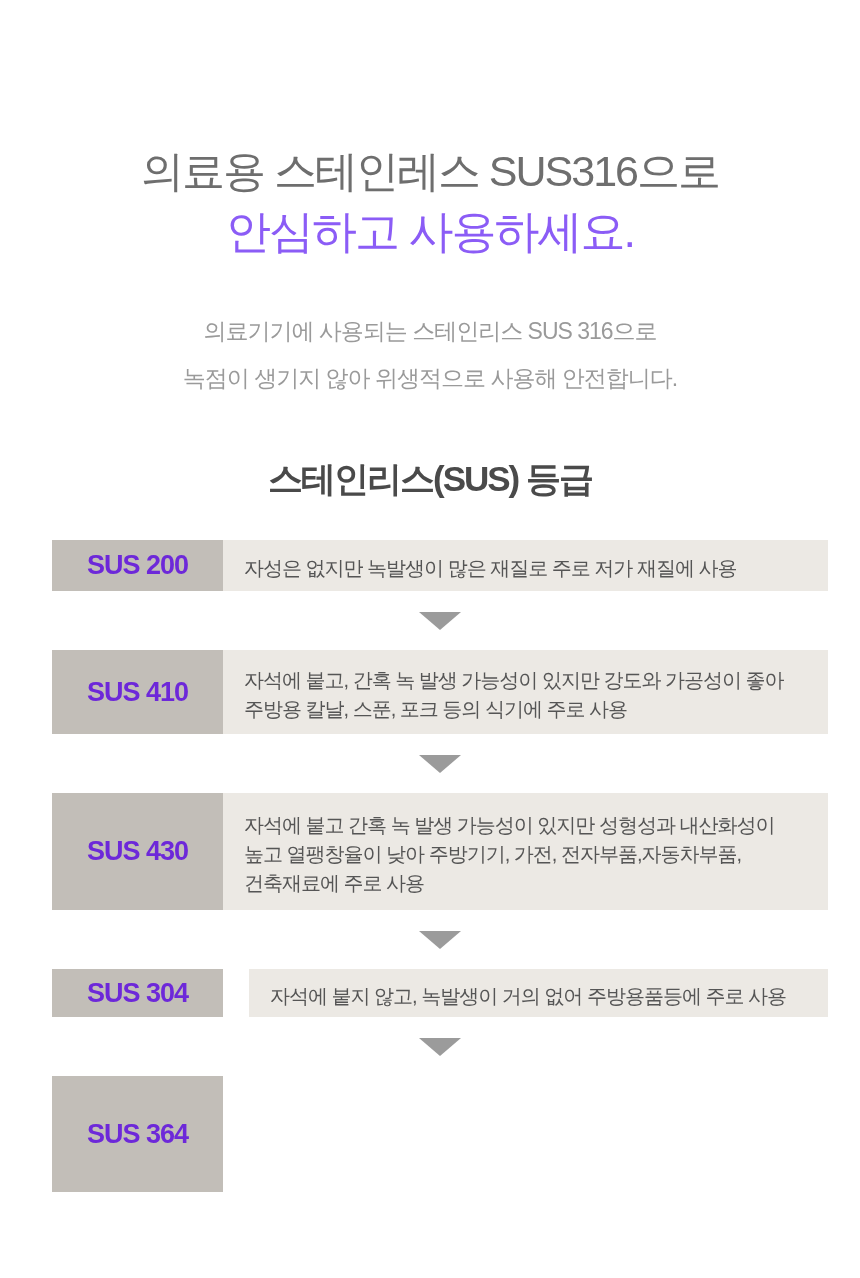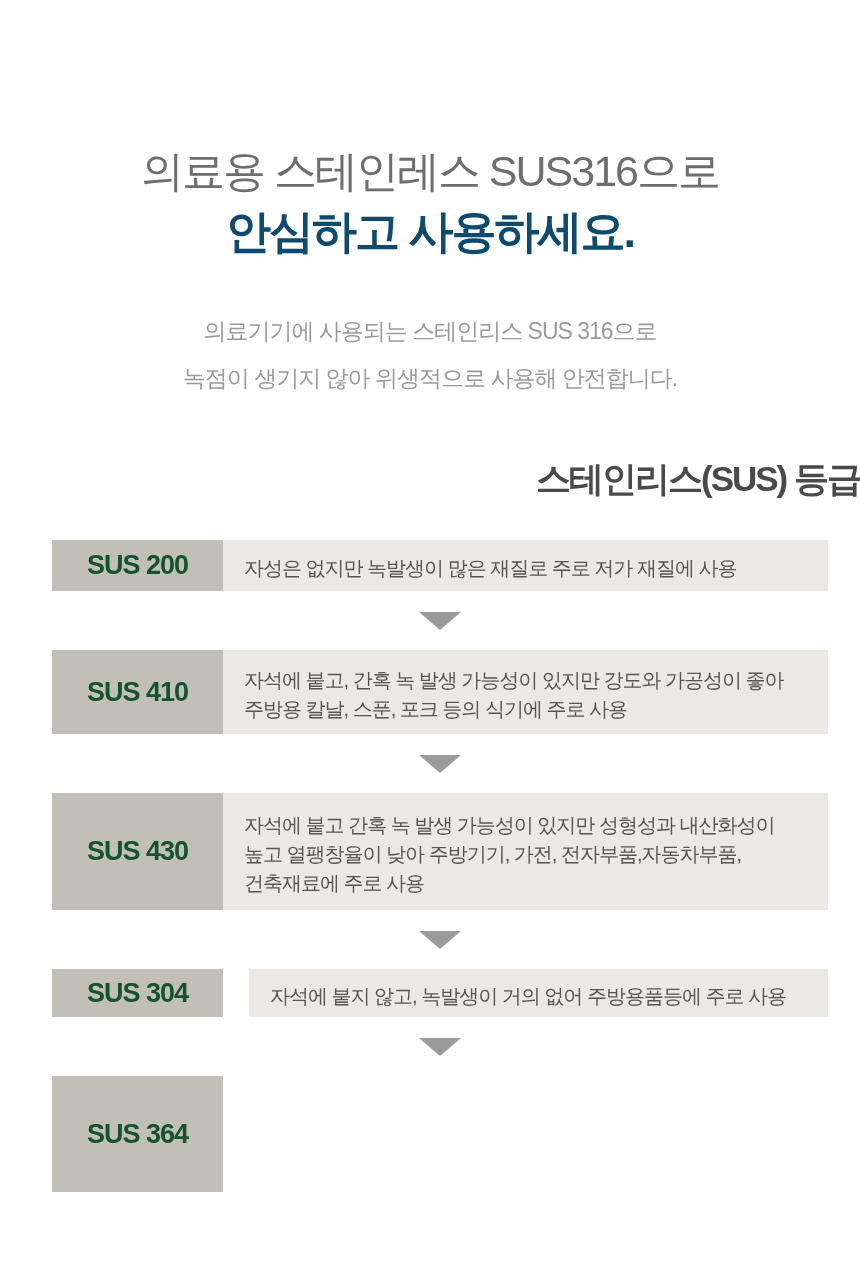--- a/index.html
+++ b/index.html
@@ -26,57 +26,57 @@
   }
   .title-light {
     font-size: 43px;
     font-weight: 300;
     color: #6e6e6e;
     letter-spacing: -2px;
     line-height: 62px;
   }
   .title-bold {
     font-size: 45px;
-    font-weight: 700;
-    color: #0c4a6e;
+    font-weight: 400;
+    color: #8b5cf6;
     letter-spacing: -2px;
     line-height: 60px;
   }
   .subtitle {
     margin-top: 46px;
     font-size: 23px;
     font-weight: 300;
     color: #9a9a9a;
     letter-spacing: -1px;
     line-height: 47px;
     white-space: pre-line;
   }
   
   .grade-heading {
     margin-top: 54px;
-    text-align: right;
+    text-align: center;
     font-size: 35px;
     font-weight: 800;
     color: #4a4a4a;
     letter-spacing: -2px;
     line-height: 46px;
   }
   .grade-table {
     margin: 38px 0 0 52px;
     width: 776px;
   }
   .sus-row {
     display: flex;
     width: 776px;
   }
   .sus-label {
     width: 171px;
     flex: 0 0 171px;
     background: #c2beb8;
-    color: #14532d;
+    color: #6d28d9;
     font-size: 27px;
     font-weight: 700;
     letter-spacing: -1px;
     display: flex;
     align-items: center;
     justify-content: center;
   }
   .sus-desc {
     flex: 1;
     background: #ece9e4;

